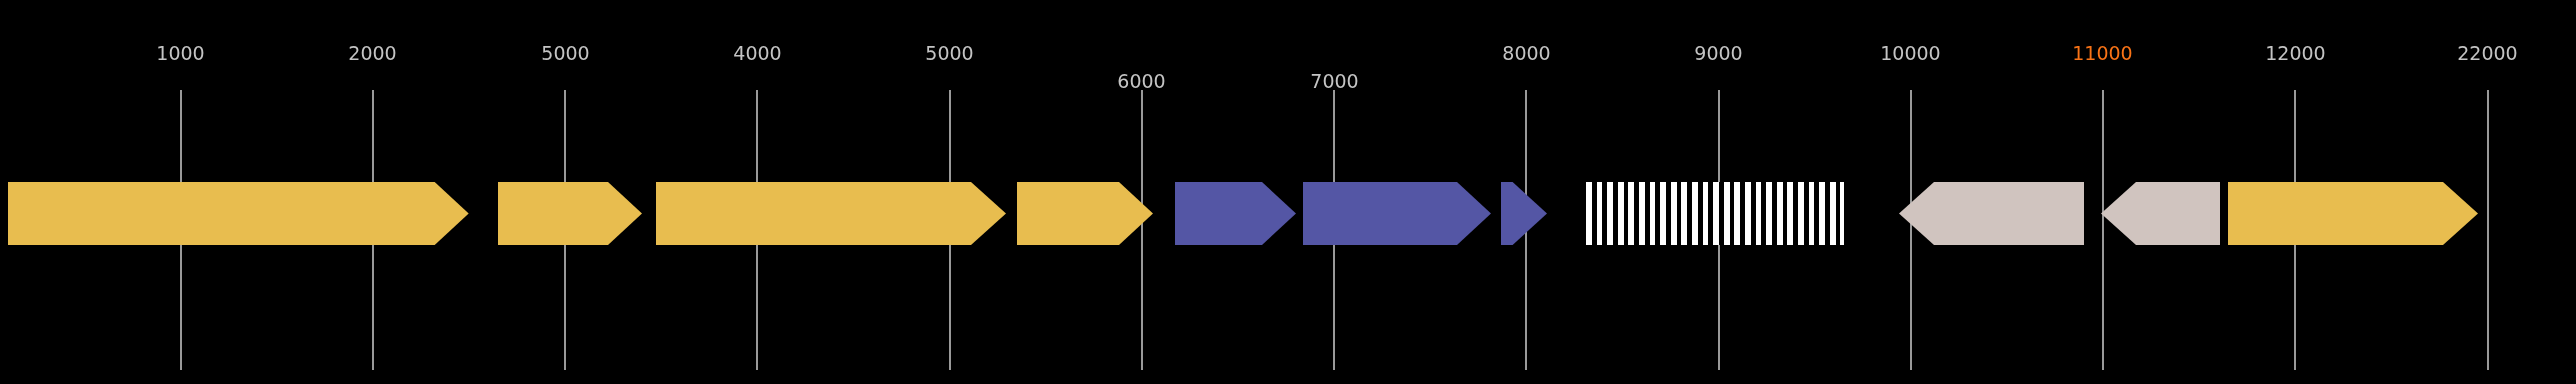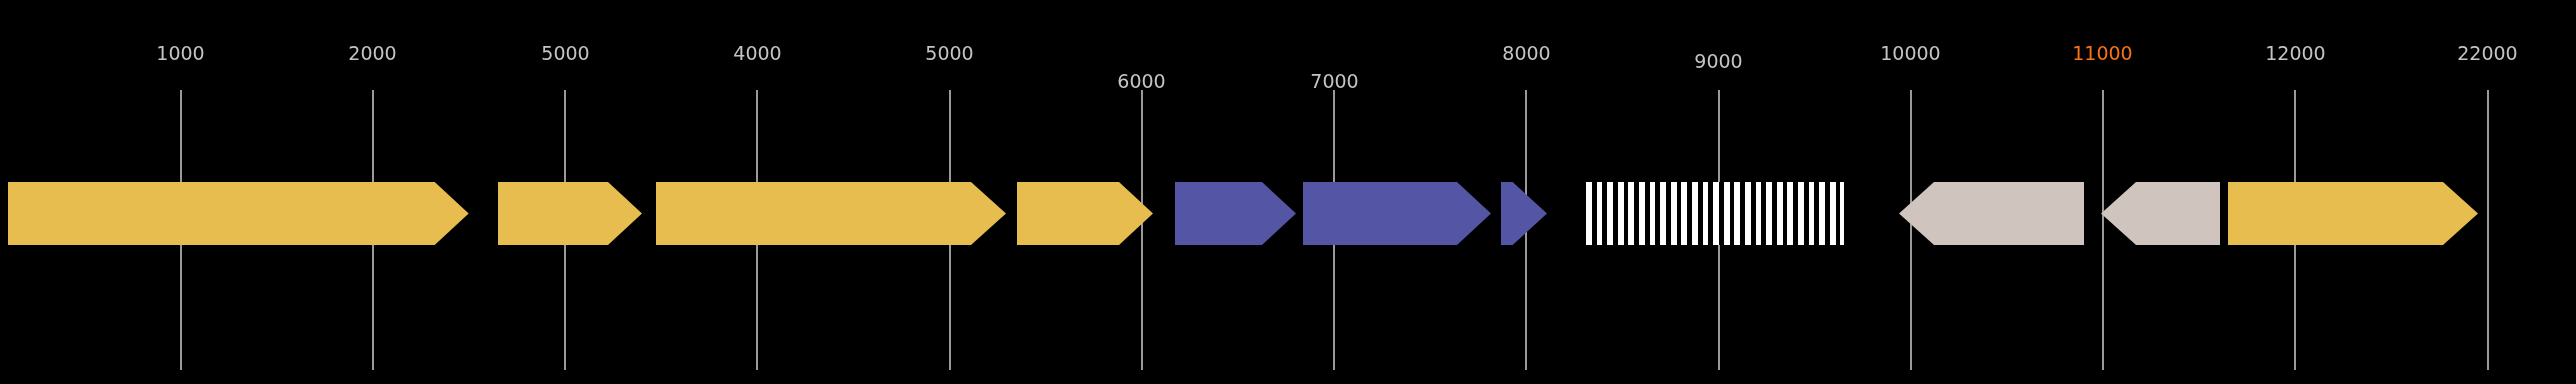--- a/index.html
+++ b/index.html
@@ -47,21 +47,21 @@
       <div class="tick-label" style="left: 700px; top: 42px; color: rgb(196, 196, 196);">4000</div>
       <div class="gridline" style="left: 949px; top: 90px; height: 280px; background: rgb(154, 154, 154);"></div>
       <div class="tick-label" style="left: 892px; top: 42px; color: rgb(196, 196, 196);">5000</div>
       <div class="gridline" style="left: 1141px; top: 90px; height: 280px; background: rgb(154, 154, 154);"></div>
       <div class="tick-label" style="left: 1084px; top: 42px; color: rgb(196, 196, 196); margin-top: 28px;">6000</div>
       <div class="gridline" style="left: 1333px; top: 90px; height: 280px; background: rgb(154, 154, 154);"></div>
       <div class="tick-label" style="left: 1277px; top: 42px; color: rgb(196, 196, 196); margin-top: 28px;">7000</div>
       <div class="gridline" style="left: 1525px; top: 90px; height: 280px; background: rgb(154, 154, 154);"></div>
       <div class="tick-label" style="left: 1469px; top: 42px; color: rgb(196, 196, 196);">8000</div>
       <div class="gridline" style="left: 1718px; top: 90px; height: 280px; background: rgb(154, 154, 154);"></div>
-      <div class="tick-label" style="left: 1661px; top: 42px; color: rgb(196, 196, 196); margin-top: 8px;">9000</div>
+      <div class="tick-label" style="left: 1661px; top: 42px; color: rgb(196, 196, 196);">9000</div>
       <div class="gridline" style="left: 1910px; top: 90px; height: 280px; background: rgb(154, 154, 154);"></div>
       <div class="tick-label" style="left: 1853px; top: 42px; color: rgb(196, 196, 196);">10000</div>
       <div class="gridline" style="left: 2102px; top: 90px; height: 280px; background: rgb(154, 154, 154);"></div>
       <div class="tick-label" style="left: 2045px; top: 42px; color: #f97316;">11000</div>
       <div class="gridline" style="left: 2294px; top: 90px; height: 280px; background: rgb(154, 154, 154);"></div>
       <div class="tick-label" style="left: 2238px; top: 42px; color: rgb(196, 196, 196);">12000</div>
       <div class="gridline" style="left: 2487px; top: 90px; height: 280px; background: rgb(154, 154, 154);"></div>
       <div class="tick-label" style="left: 2430px; top: 42px; color: rgb(196, 196, 196);">22000</div>
     </div>
   <div id="track-layer">

